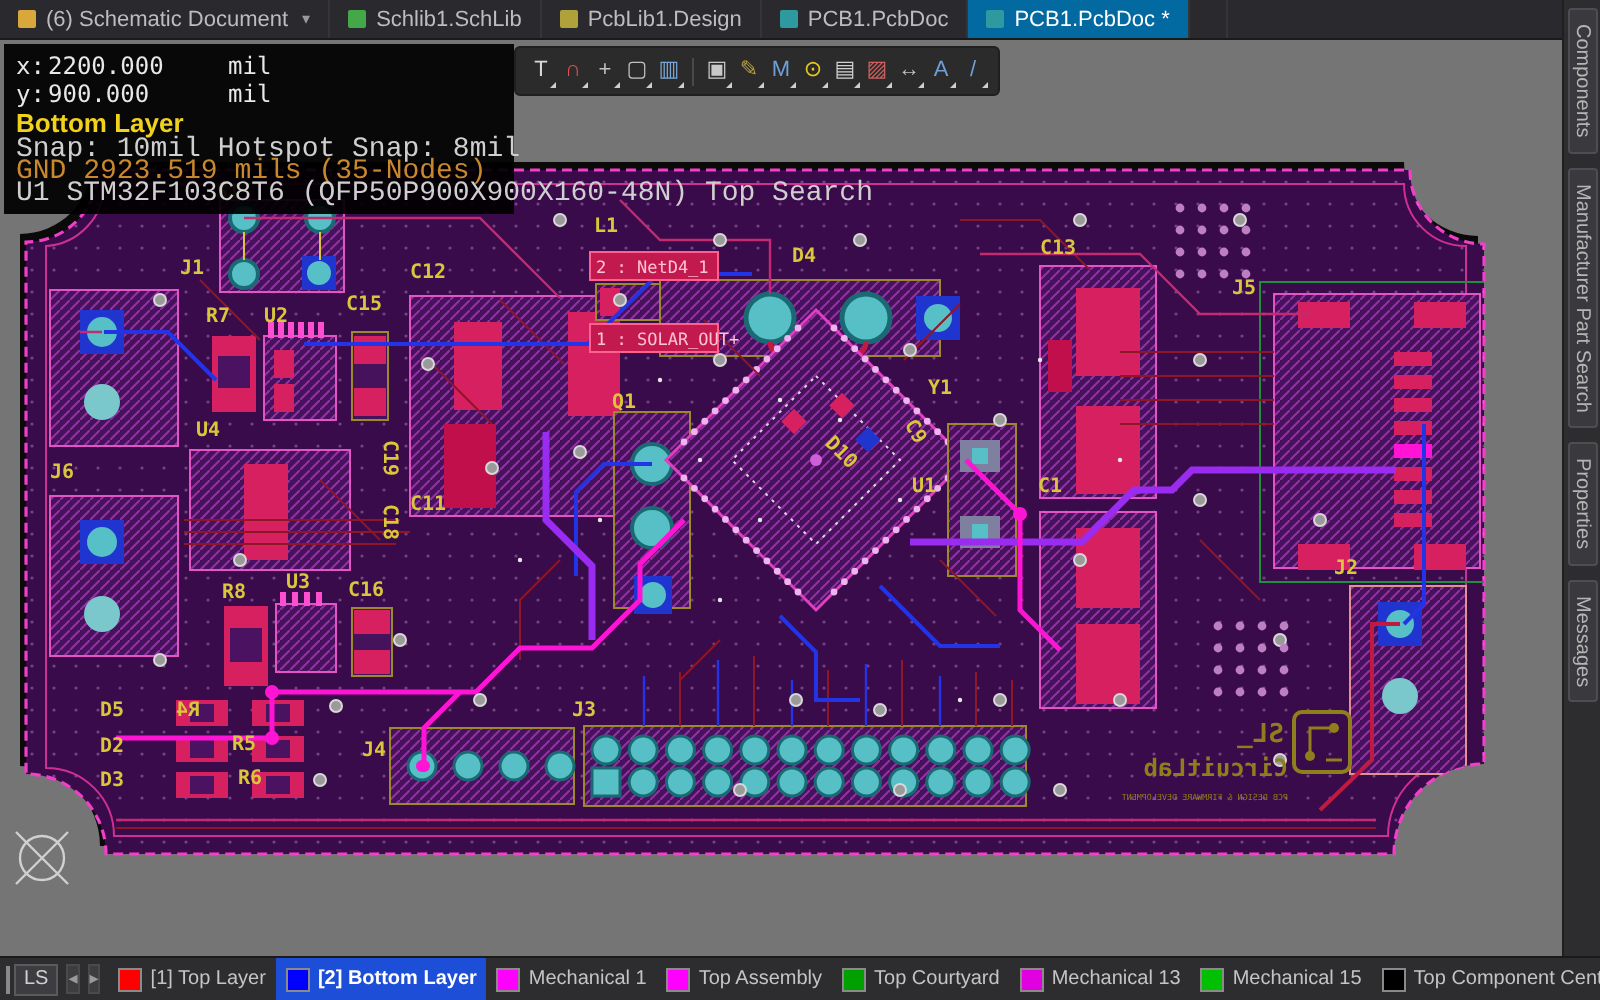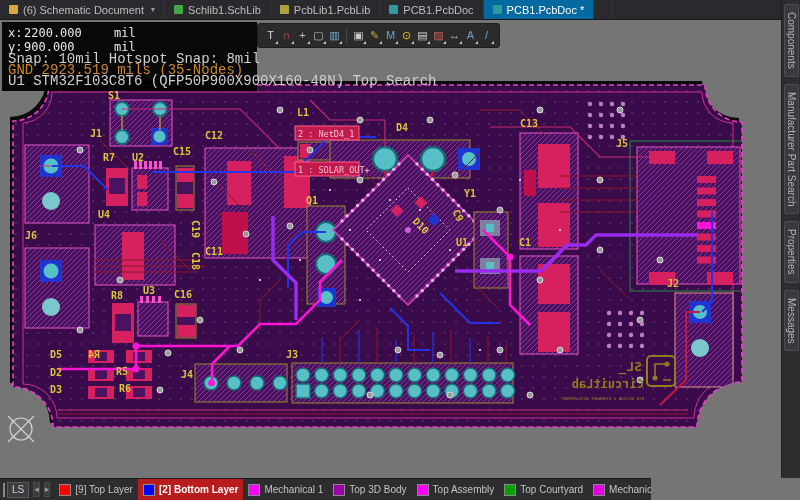--- a/index.html
+++ b/index.html
@@ -24,46 +24,46 @@
   .hud-net{color:#c9882e;}
   
   #toolbar{position:absolute;left:257px;top:3px;height:23px;background:#2b2b2b;border:1px solid #1f1f1f;border-radius:3px;display:flex;align-items:center;padding:0 5px;gap:1px;z-index:5;}
   .tbi{position:relative;width:15px;height:19px;text-align:center;font-size:11px;line-height:19px;cursor:default;}
   .tbi .dd{position:absolute;right:0;bottom:1px;width:0;height:0;border-left:3px solid transparent;border-bottom:3px solid #cfcfcf;}
   .tb-sep{width:1px;height:14px;background:#4a4a4a;margin:0 3px;}
   
   #sidebar{position:absolute;right:0;top:0;width:19px;height:478px;background:#2d2d30;border-left:1px solid #1f1f1f;box-sizing:border-box;display:flex;flex-direction:column;align-items:center;padding-top:4px;gap:7px;}
   .side-tab{writing-mode:vertical-rl;font-size:10px;color:#b5b5b5;background:#3a3a3e;border:1px solid #4e4e52;border-radius:2px;padding:7px 1px;cursor:default;}
   
-  #bottombar{position:absolute;left:0;bottom:0;width:651px;height:22px;background:#2d2d30;border-top:1px solid #1a1a1a;display:flex;align-items:center;box-sizing:border-box;overflow:hidden;}
+  #bottombar{position:absolute;left:0;bottom:0;width:800px;height:22px;background:#2d2d30;border-top:1px solid #1a1a1a;display:flex;align-items:center;box-sizing:border-box;overflow:hidden;}
   #ls-swatch{width:32px;height:12px;margin-left:3px;border:1px solid #888;}
   #ls-btn{margin-left:2px;font-size:10px;color:#d0d0d0;background:#3d3d41;border:1px solid #5a5a5a;padding:0 4px;height:14px;line-height:14px;cursor:default;}
   .nav-arrow{margin-left:4px;font-size:9px;color:#9a9a9a;background:#3d3d41;border:1px solid #4a4a4a;width:11px;height:13px;line-height:13px;text-align:center;cursor:default;}
   .ltab{display:flex;align-items:center;gap:4px;padding:0 5px;height:22px;font-size:10px;color:#c4c4c4;white-space:nowrap;cursor:default;}
-  .ltab.active{background:#b91c1c;color:#ffffff;font-weight:bold;text-align:center;}
+  .ltab.active{background:#1d4ed8;color:#ffffff;font-weight:bold;text-align:center;}
   .ltab .sw{width:10px;height:10px;border:1px solid #8a8a8a;display:inline-block;flex:none;}
 </style>
 </head>
 <body>
 
 <div id="app">
 
   <div id="titlebar">
       <div class="doc-tab">
         <span class="tab-sq" style="background: rgb(216, 168, 60);"></span>
         <span>(6) Schematic Document</span>
         <span class="tab-caret">▾</span>
       </div>
       <div class="doc-tab">
         <span class="tab-sq" style="background: rgb(68, 168, 72);"></span>
         <span>Schlib1.SchLib</span>
       </div>
       <div class="doc-tab">
         <span class="tab-sq" style="background: rgb(176, 162, 58);"></span>
-        <span>PcbLib1.PcbLib</span>
+        <span>PcbLib1.Design</span>
       </div>
       <div class="doc-tab">
         <span class="tab-sq" style="background: rgb(46, 154, 160);"></span>
         <span>PCB1.PcbDoc</span>
       </div>
       <div class="doc-tab active">
         <span class="tab-sq" style="background: rgb(46, 154, 160);"></span>
         <span>PCB1.PcbDoc *</span>
       </div>
       <div class="doc-tab"></div>
@@ -517,20 +517,21 @@
       <div class="hud-xy">
         <span class="l">x:</span>
           <span class="v">2200.000</span>
           <span class="u">mil</span>
       </div>
       <div class="hud-xy">
         <span class="l">y:</span>
           <span class="v">900.000</span>
           <span class="u">mil</span>
       </div>
+      <div id="hud-layer">Bottom Layer</div>
       <div class="hud-small">Snap: 10mil Hotspot Snap: 8mil</div>
       <div class="hud-small hud-net">GND   2923.519 mils  (35-Nodes)</div>
       <div class="hud-small">U1 STM32F103C8T6 (QFP50P900X900X160-48N) Top Search</div>
     </div>
 
     <div id="toolbar">
         <span class="tbi" style="color: rgb(216, 216, 216);">T<span class="dd"></span></span>
         <span class="tbi" style="color: rgb(224, 80, 80);">∩<span class="dd"></span></span>
         <span class="tbi" style="color: rgb(192, 192, 192);">+<span class="dd"></span></span>
         <span class="tbi" style="color: rgb(192, 192, 192);">▢<span class="dd"></span></span>
@@ -556,46 +557,46 @@
     </div>
 
   <div id="bottombar">
     <span id="ls-swatch" style="background: rgb(0, 24, 224);"></span>
     <span id="ls-btn">LS</span>
     <span class="nav-arrow">◂</span>
     <span class="nav-arrow">▸</span>
     <span id="layer-tabs" style="display:flex;align-items:center;margin-left:4px;">
         <div class="ltab">
           <span class="sw" style="background: rgb(255, 0, 0);"></span>
-          <span>[9] Top Layer</span>
+          <span>[1] Top Layer</span>
         </div>
         <div class="ltab active">
           <span class="sw" style="background: rgb(0, 0, 255);"></span>
           <span>[2] Bottom Layer</span>
         </div>
         <div class="ltab">
           <span class="sw" style="background: rgb(255, 0, 255);"></span>
           <span>Mechanical 1</span>
         </div>
         <div class="ltab">
-          <span class="sw" style="background: rgb(153, 0, 170);"></span>
-          <span>Top 3D Body</span>
-        </div>
-        <div class="ltab">
           <span class="sw" style="background: rgb(255, 0, 255);"></span>
           <span>Top Assembly</span>
         </div>
         <div class="ltab">
           <span class="sw" style="background: rgb(0, 160, 0);"></span>
           <span>Top Courtyard</span>
         </div>
         <div class="ltab">
           <span class="sw" style="background: rgb(224, 0, 224);"></span>
           <span>Mechanical 13</span>
         </div>
         <div class="ltab">
+          <span class="sw" style="background: rgb(0, 192, 0);"></span>
+          <span>Mechanical 15</span>
+        </div>
+        <div class="ltab">
           <span class="sw" style="background: rgb(0, 0, 0);"></span>
           <span>Top Component Center</span>
         </div>
       </span>
   </div>
 
 </div>
 
 </body></html>

